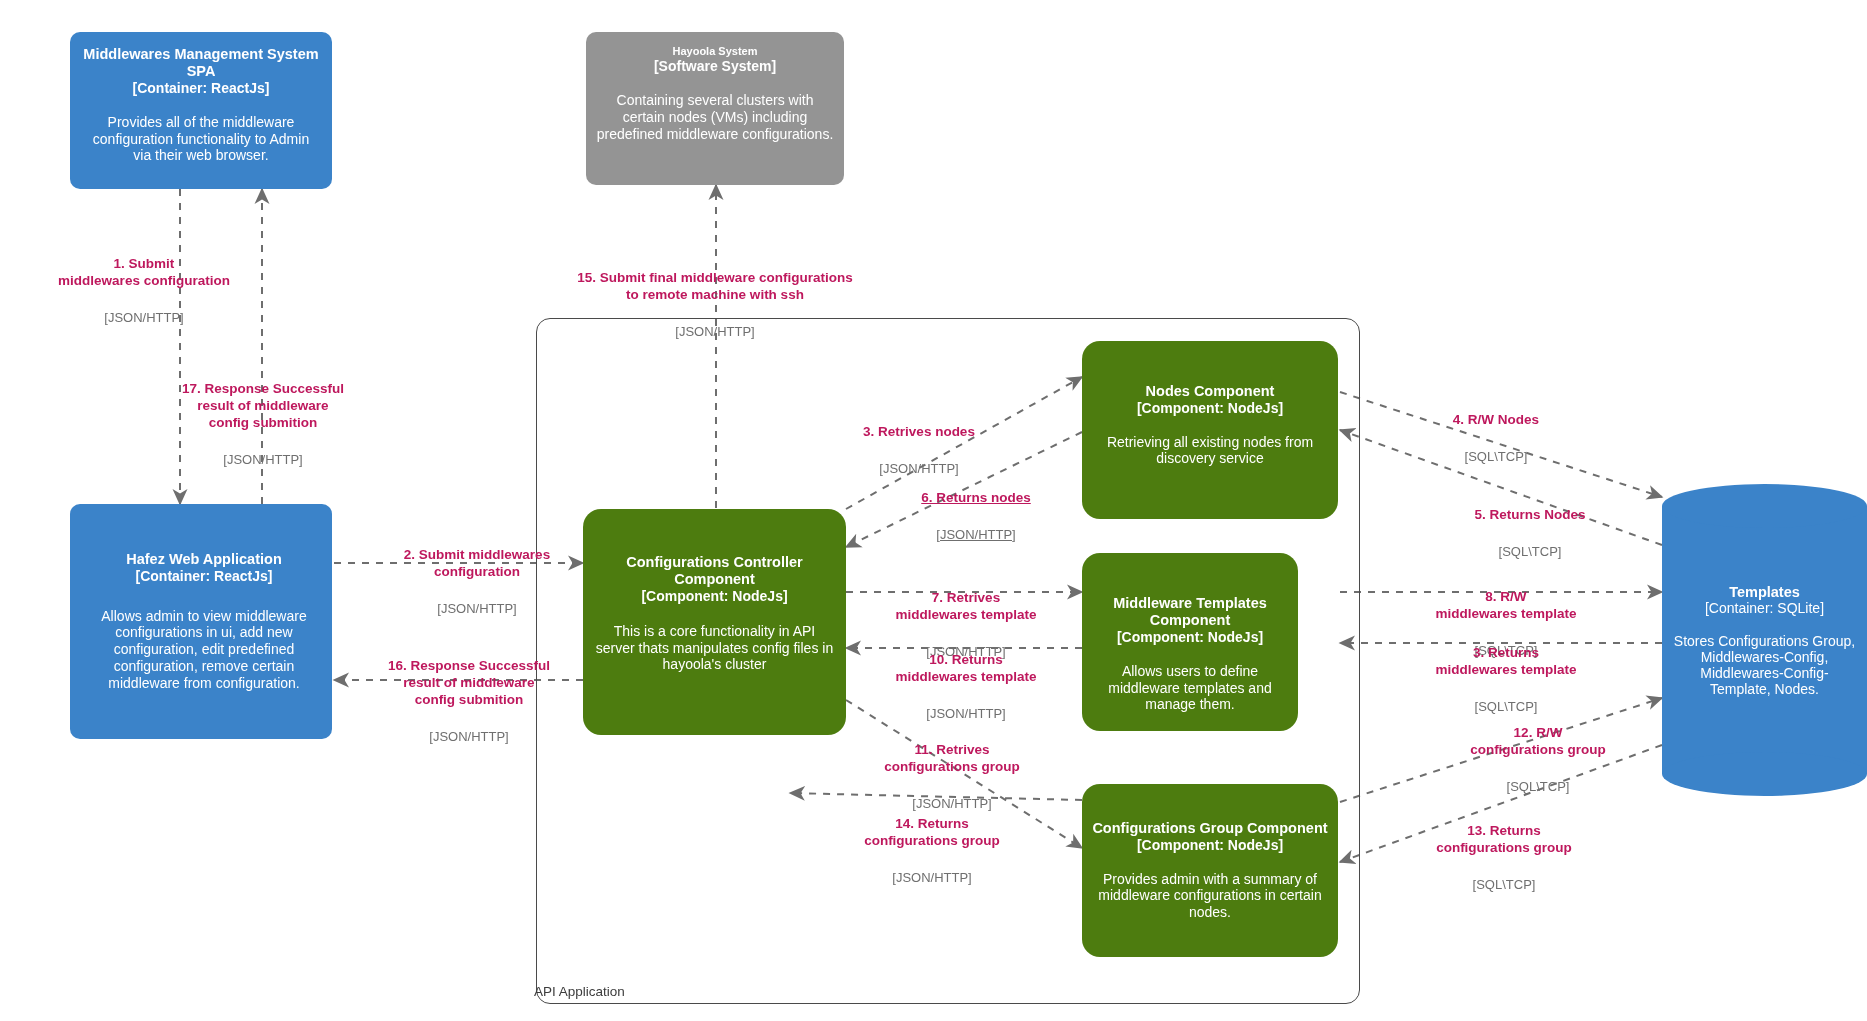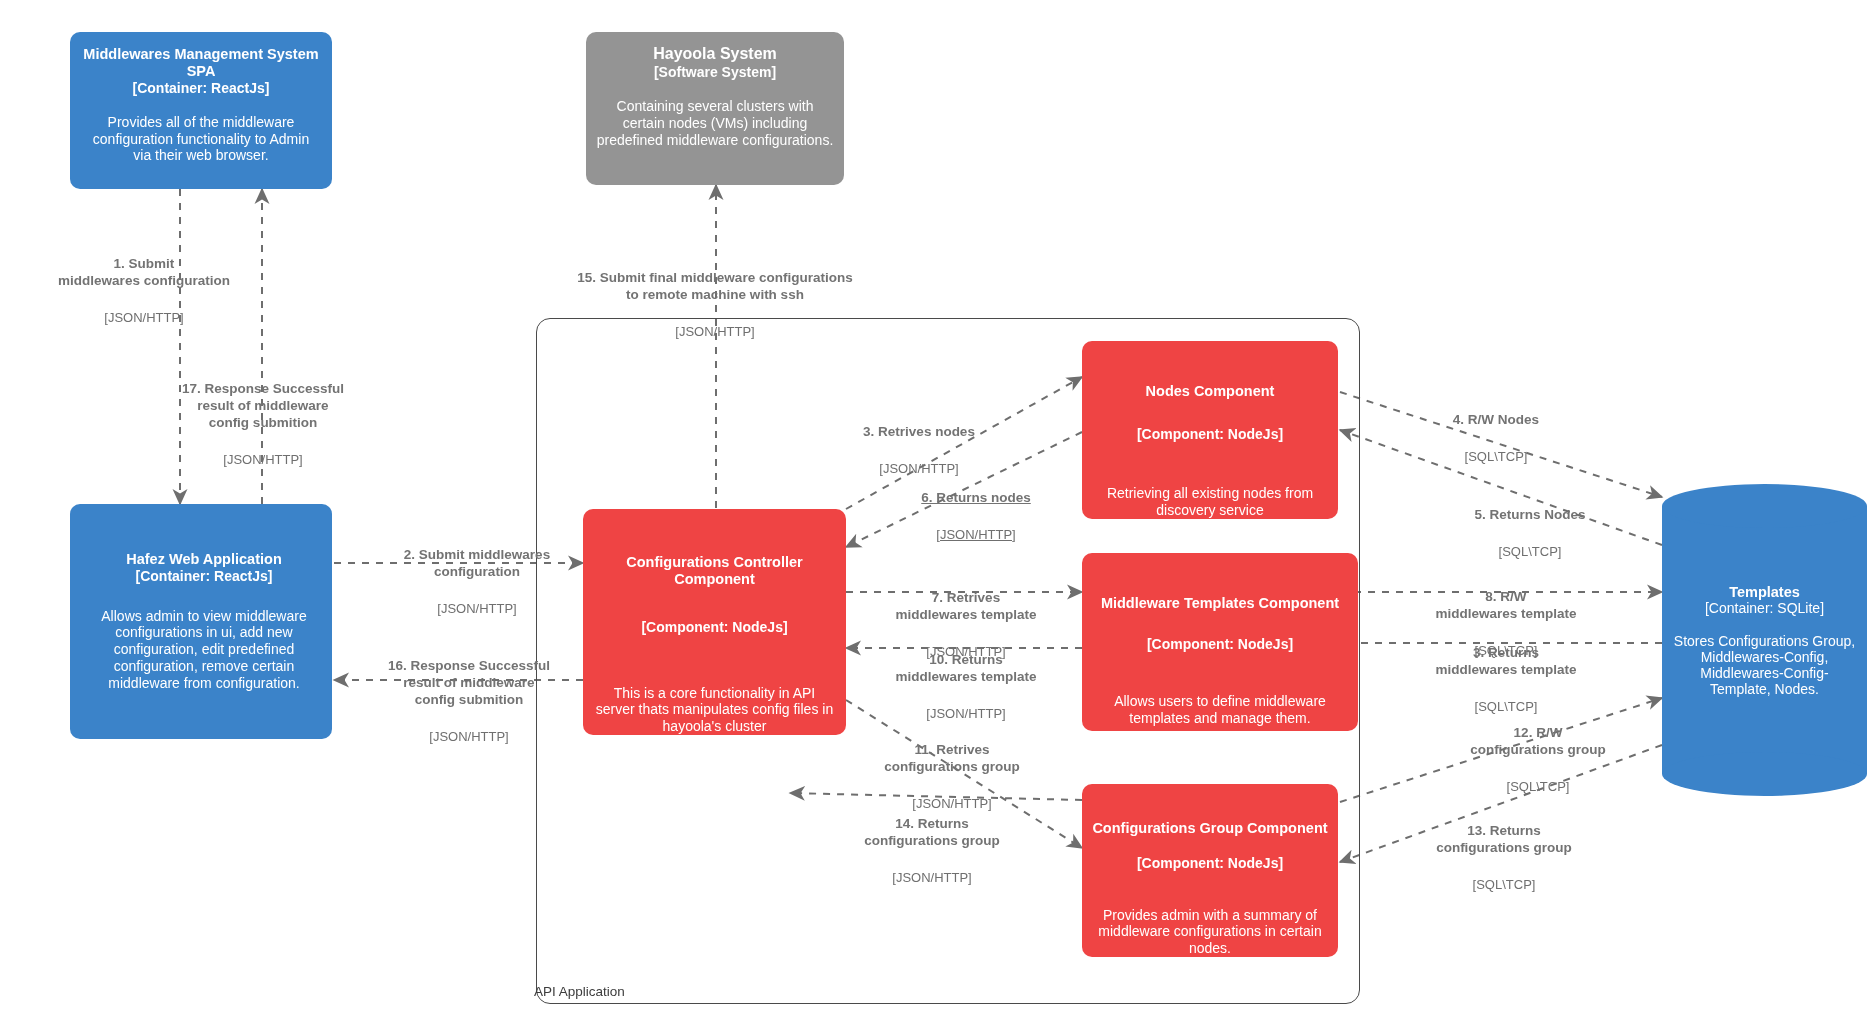--- a/index.html
+++ b/index.html
@@ -16,21 +16,21 @@
     display:flex;flex-direction:column;align-items:center;
     text-align:center;color:#ffffff;overflow:hidden;
   }
   .node .t1{font-weight:bold;line-height:1.18;}
   .node .t2{font-weight:bold;line-height:1.18;}
   .node .desc{font-weight:normal;line-height:1.2;}
 
   
   .c-container{background:#3b83c9;border-radius:10px;}
   
-  .c-component{background:#ef4444;border-radius:10px;justify-content:space-between;}
+  .c-component{background:#4d7c0f;border-radius:18px;}
   
   .c-external{background:#949494;border-radius:10px;}
 
   
   .db{
     position:absolute;color:#fff;text-align:center;
   }
   .db .body{
     position:absolute;left:0;top:22px;width:100%;height:calc(100% - 44px);
     background:#3b83c9;
@@ -57,21 +57,21 @@
   .boundary-label{
     position:absolute;color:#3c3c3c;font-size:13.5px;line-height:1.25;
     text-align:left;white-space:pre-line;
   }
 
   
   .elabel{
     position:absolute;color:#555555;text-align:center;
     line-height:1.25;white-space:pre-line;
   }
-  .elabel .lb{font-weight:bold;font-size:13.5px;color:#737373;display:block;}
+  .elabel .lb{font-weight:bold;font-size:13.5px;color:#be185d;display:block;}
   .elabel .tech{font-weight:normal;font-size:13px;color:#6f6f6f;display:block;}
   .elabel.underline .lb,.elabel.underline .tech{text-decoration:underline;}
 </style>
 </head>
 <body>
 
 <div id="canvas">
 
   <svg class="edges" viewBox="0 0 1867 1021">
     <defs>
@@ -123,21 +123,21 @@
     <span>[Container]</span>
   </div>
 
   <div class="node c-container" style="left:70px;top:32px;width:262px;height:157px;padding:14px 12px 0 12px;">
     <div class="t1" style="font-size:14.5px;">Middlewares Management System SPA</div>
     <div class="t2" style="font-size:14px;">[Container: ReactJs]</div>
     <div class="desc" style="font-size:14px;margin-top:17px;">Provides all of the middleware configuration functionality to Admin via their web browser.</div>
   </div>
 
   <div class="node c-external" style="left:586px;top:32px;width:258px;height:153px;padding:13px 10px 0 10px;">
-    <div class="t1" style="font-size:16px;">Hayoola System</div>
+    <div class="t1" style="font-size:11px;">Hayoola System</div>
     <div class="t2" style="font-size:14px;">[Software System]</div>
     <div class="desc" style="font-size:14px;margin-top:18px;">Containing several clusters with certain nodes (VMs) including predefined middleware configurations.</div>
   </div>
 
   <div class="node c-container" style="left:70px;top:504px;width:262px;height:235px;padding:47px 4px 0 10px;">
     <div class="t1" style="font-size:14.5px;">Hafez Web Application</div>
     <div class="t2" style="font-size:14px;">[Container: ReactJs]</div>
     <div class="desc" style="font-size:14px;margin-top:23px;">Allows admin to view middleware configurations in ui, add new configuration, edit predefined configuration, remove certain middleware from configuration.</div>
   </div>
 
@@ -146,21 +146,21 @@
     <div class="t2" style="font-size:14px;">[Component: NodeJs]</div>
     <div class="desc" style="font-size:14px;margin-top:18px;">This is a core functionality in API server thats manipulates config files in hayoola's cluster</div>
   </div>
 
   <div class="node c-component" style="left:1082px;top:341px;width:256px;height:178px;padding:42px 12px 0 12px;">
     <div class="t1" style="font-size:14.5px;">Nodes Component</div>
     <div class="t2" style="font-size:14px;">[Component: NodeJs]</div>
     <div class="desc" style="font-size:14px;margin-top:17px;">Retrieving all existing nodes from discovery service</div>
   </div>
 
-  <div class="node c-component" style="left:1082px;top:553px;width:276px;height:178px;padding:42px 8px 4px 8px;">
+  <div class="node c-component" style="left:1082px;top:553px;width:216px;height:178px;padding:42px 8px 4px 8px;">
     <div class="t1" style="font-size:14.5px;">Middleware Templates Component</div>
     <div class="t2" style="font-size:14px;">[Component: NodeJs]</div>
     <div class="desc" style="font-size:14px;margin-top:17px;">Allows users to define middleware templates and manage them.</div>
   </div>
 
   <div class="node c-component" style="left:1082px;top:784px;width:256px;height:173px;padding:36px 8px 0 8px;">
     <div class="t1" style="font-size:14.5px;">Configurations Group Component</div>
     <div class="t2" style="font-size:14px;">[Component: NodeJs]</div>
     <div class="desc" style="font-size:14px;margin-top:17px;">Provides admin with a summary of middleware configurations in certain nodes.</div>
   </div>

